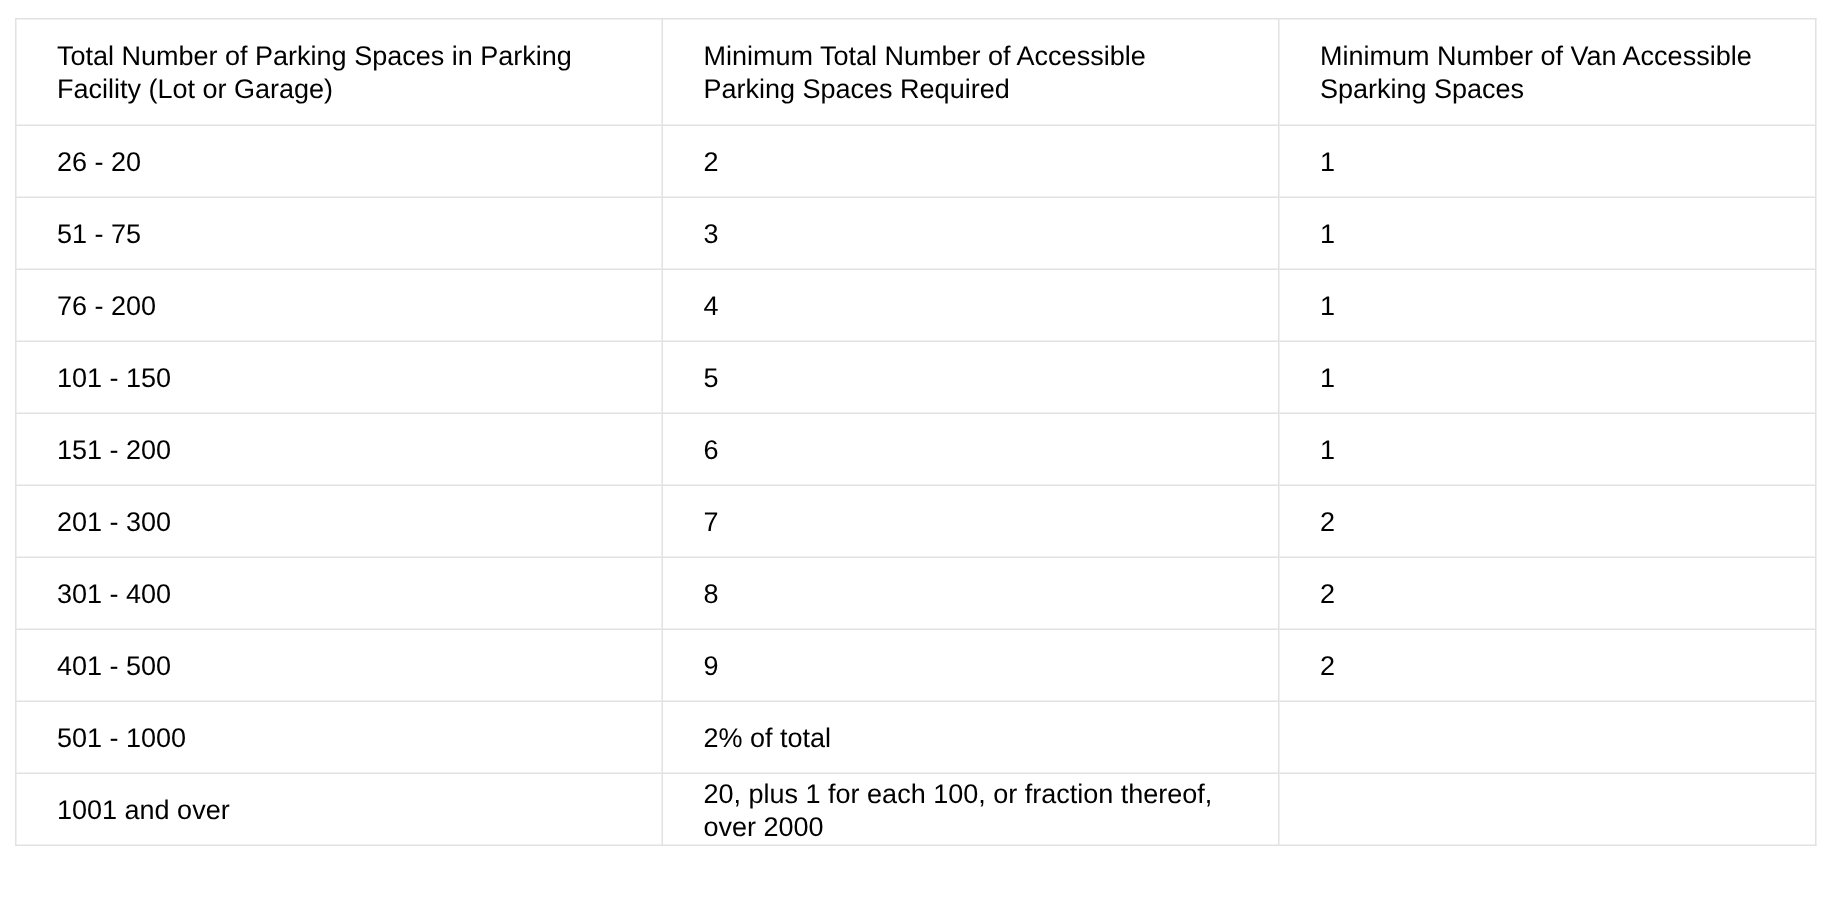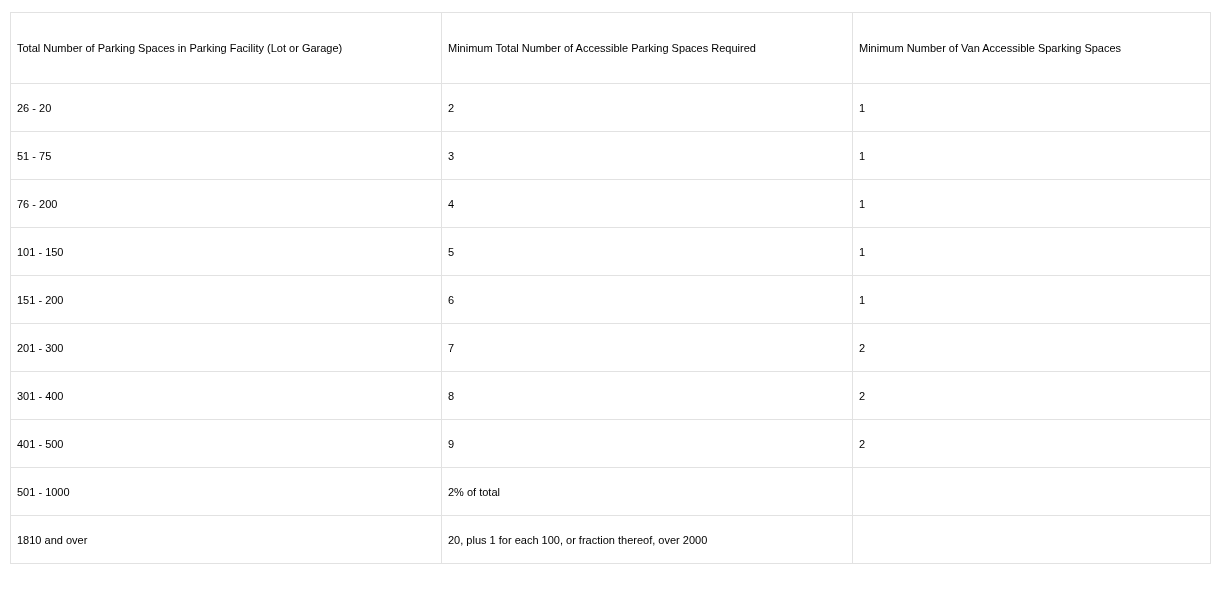--- a/index.html
+++ b/index.html
@@ -21,22 +21,22 @@
     left: 10px;
     top: 12px;
     width: 1200px;
     border-collapse: collapse;
     table-layout: fixed;
     background: #ffffff;
   }
   table.parking-table th,
   table.parking-table td {
     border: 1px solid #e2e2e2;
-    padding: 0 6px;
-    font-size: 11px;
+    padding: 0 27px;
+    font-size: 18px;
     line-height: 22px;
     text-align: left;
     vertical-align: middle;
     font-weight: normal;
     background: #ffffff;
     overflow: hidden;
   }
   table.parking-table th {
     height: 70px;
   }
@@ -104,19 +104,19 @@
         <td>401 - 500</td>
         <td>9</td>
         <td>2</td>
       </tr>
       <tr>
         <td>501 - 1000</td>
         <td>2% of total</td>
         <td></td>
       </tr>
       <tr>
-        <td>1810 and over</td>
+        <td>1001 and over</td>
         <td>20, plus 1 for each 100, or fraction thereof, over 2000</td>
         <td></td>
       </tr>
     </tbody>
   </table>
 </div>
 
 </body></html>

